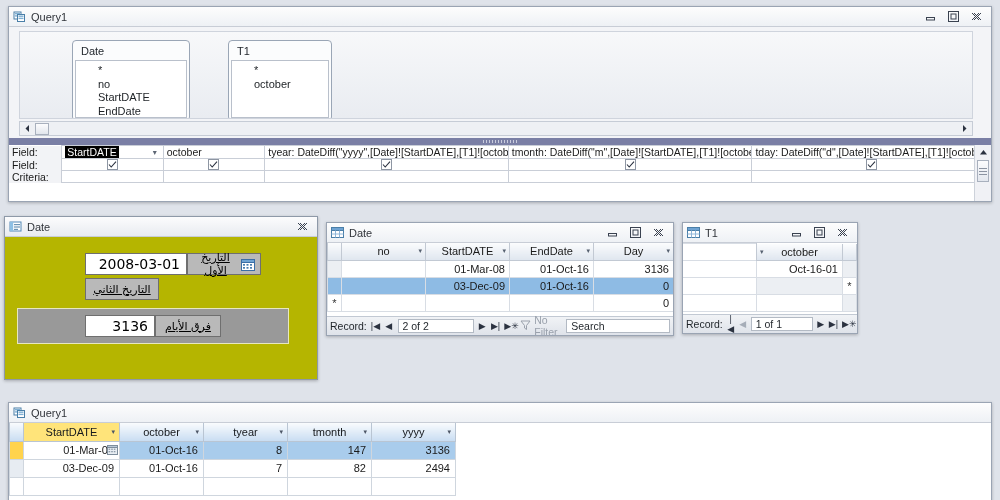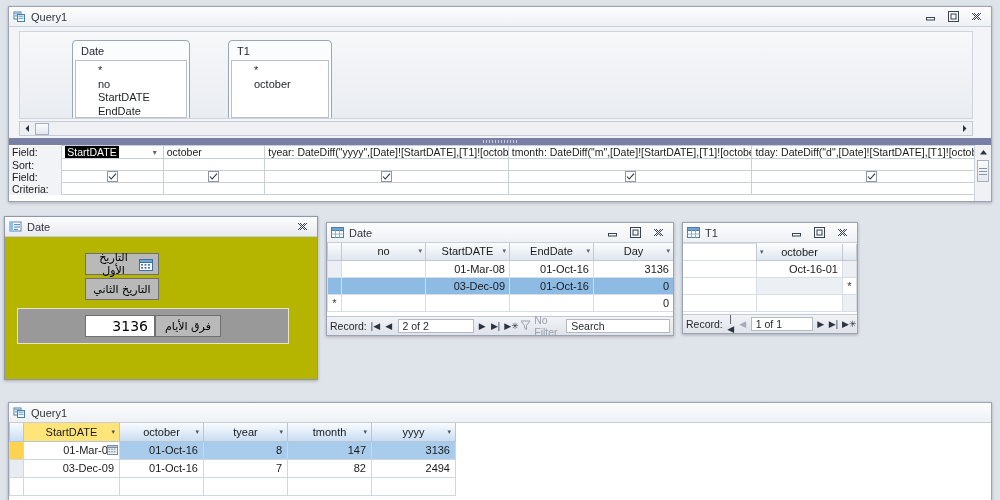--- a/index.html
+++ b/index.html
@@ -136,20 +136,21 @@
   .ctlrow { position: absolute; display: flex; align-items: stretch; }
   .lbl-btn {
     background: #b9b9b9;
     border: 1px solid #6f6f6f;
     border-right: none;
     display: flex; align-items: center; justify-content: center;
     font-family: "DejaVu Sans", sans-serif;
     font-size: 11px; color: #000;
     padding: 0 5px;
     direction: rtl;
+    text-decoration: underline;
   }
   .lbl-btn.withicon { padding-left: 2px; }
   .txtbox {
     background: #fff;
     border: 1px solid #6f6f6f;
     display: flex; align-items: center; justify-content: flex-end;
     padding: 0 6px;
     font-family: "DejaVu Sans", sans-serif;
     font-size: 14px;
     color: #000;
@@ -361,28 +362,20 @@
               <tr>
             <td class="rowlabel">Field:</td>
             <td class="combo-cell">
               <span class="qcell-sel">StartDATE</span>
               <span class="combo-arrow">▾</span>
             </td>
             <td>october</td>
             <td>tyear: DateDiff("yyyy",[Date]![StartDATE],[T1]![october])</td>
             <td>tmonth: DateDiff("m",[Date]![StartDATE],[T1]![october])</td>
             <td>tday: DateDiff("d",[Date]![StartDATE],[T1]![october])</td>
-          </tr>
-          <tr>
-            <td class="rowlabel">Sort:</td>
-            <td></td>
-            <td></td>
-            <td></td>
-            <td></td>
-            <td></td>
           </tr>
           <tr>
             <td class="rowlabel">Field:</td>
             <td class="cellcenter">
               <span class="chk">
                 <svg viewBox="0 0 9 9" width="9" height="9">
                       <path d="M1 4.5 L3.2 7 L8 1.6" stroke="#2b3240" fill="none" stroke-width="1.1"></path>
                     </svg>
               </span>
             </td>
@@ -459,20 +452,21 @@
           <svg viewBox="0 0 13 13" width="13" height="13">
             <path d="M2 3 L9 10 M9 3 L2 10 M4 3 L11 10 M11 3 L4 10" stroke="#3a4250" fill="none" stroke-width="1"></path>
           </svg>
         </span>
       </span>
     </div>
 
     <div class="form-canvas">
 
       <div class="ctlrow" style="left:80px; top:16px; height:22px;">
+        <div class="txtbox" style="width:102px;">2008-03-01</div>
         <div class="lbl-btn withicon" style="width:74px; border-left:1px solid #6f6f6f; border-right:1px solid #6f6f6f;">
           <span class="calendar-ic">
             <svg viewBox="0 0 14 13" width="14" height="13">
               <rect x="0.5" y="1.5" width="13" height="11" fill="#fff" stroke="#3b6ea5"></rect>
               <rect x="0.5" y="1.5" width="13" height="3" fill="#6fa3d2" stroke="#3b6ea5"></rect>
               <g fill="#4a7fb0">
                 <rect x="2" y="6" width="2" height="1.7"></rect>
                   <rect x="5.5" y="6" width="2" height="1.7"></rect>
                 <rect x="9" y="6" width="2" height="1.7"></rect>
                 <rect x="2" y="9" width="2" height="1.7"></rect>

